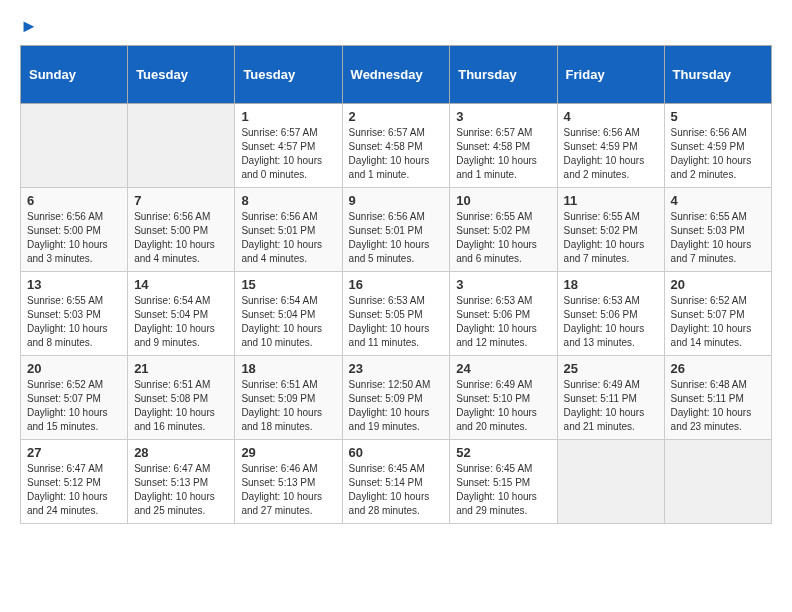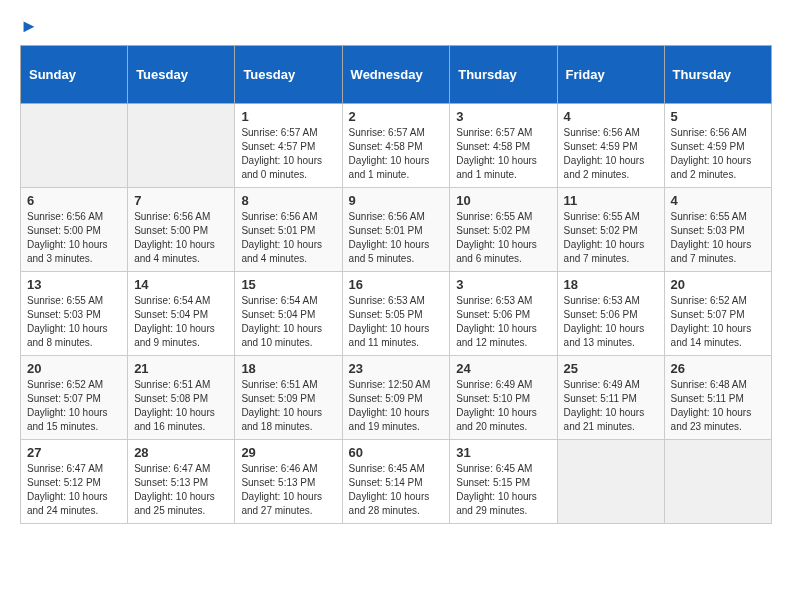--- a/index.html
+++ b/index.html
@@ -150,21 +150,21 @@
 Daylight: 10 hours and 24 minutes.</span></td>
           <td><span class="day-number">28</span><span class="day-info" style="white-space: pre-line;">Sunrise: 6:47 AM
 Sunset: 5:13 PM
 Daylight: 10 hours and 25 minutes.</span></td>
           <td><span class="day-number">29</span><span class="day-info" style="white-space: pre-line;">Sunrise: 6:46 AM
 Sunset: 5:13 PM
 Daylight: 10 hours and 27 minutes.</span></td>
           <td><span class="day-number">60</span><span class="day-info" style="white-space: pre-line;">Sunrise: 6:45 AM
 Sunset: 5:14 PM
 Daylight: 10 hours and 28 minutes.</span></td>
-          <td><span class="day-number">31</span><span class="day-info" style="white-space: pre-line;">Sunrise: 6:45 AM
+          <td><span class="day-number">52</span><span class="day-info" style="white-space: pre-line;">Sunrise: 6:45 AM
 Sunset: 5:15 PM
 Daylight: 10 hours and 29 minutes.</span></td>
           <td class="empty"></td>
           <td class="empty"></td>
         </tr>
       </tbody>
   </table>
 </div>
 
 </body></html>

